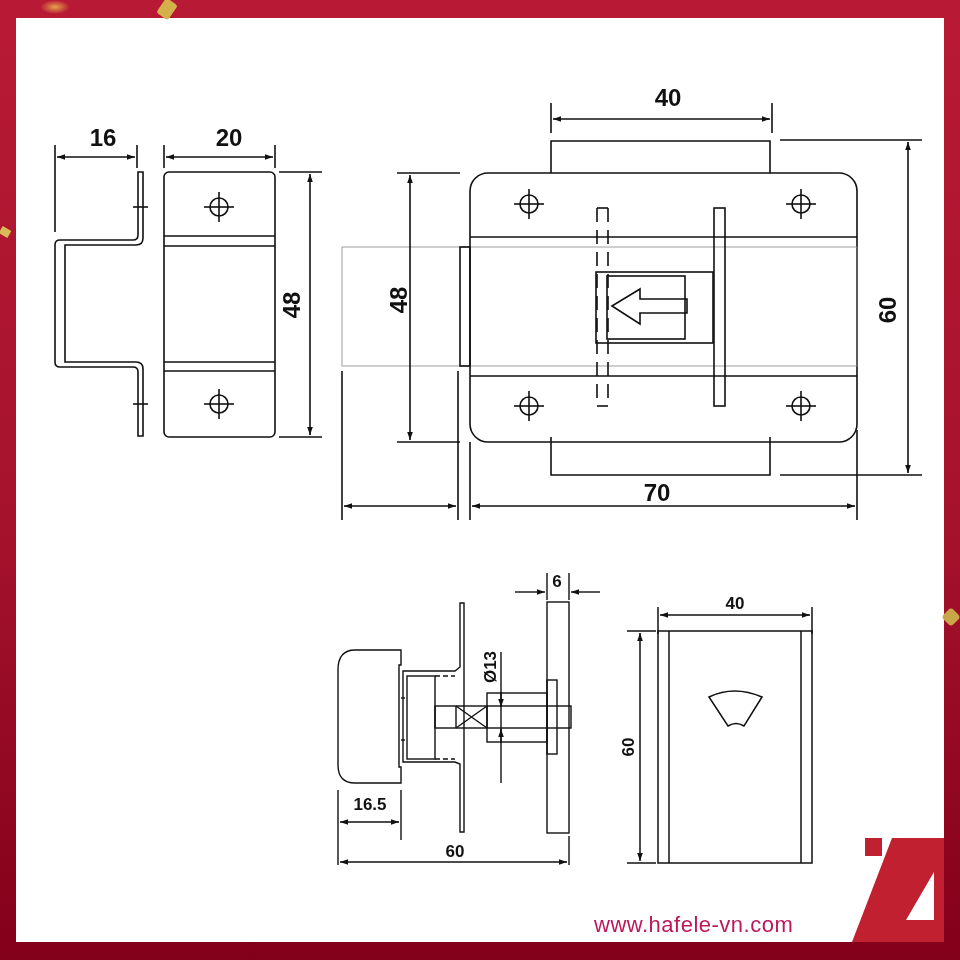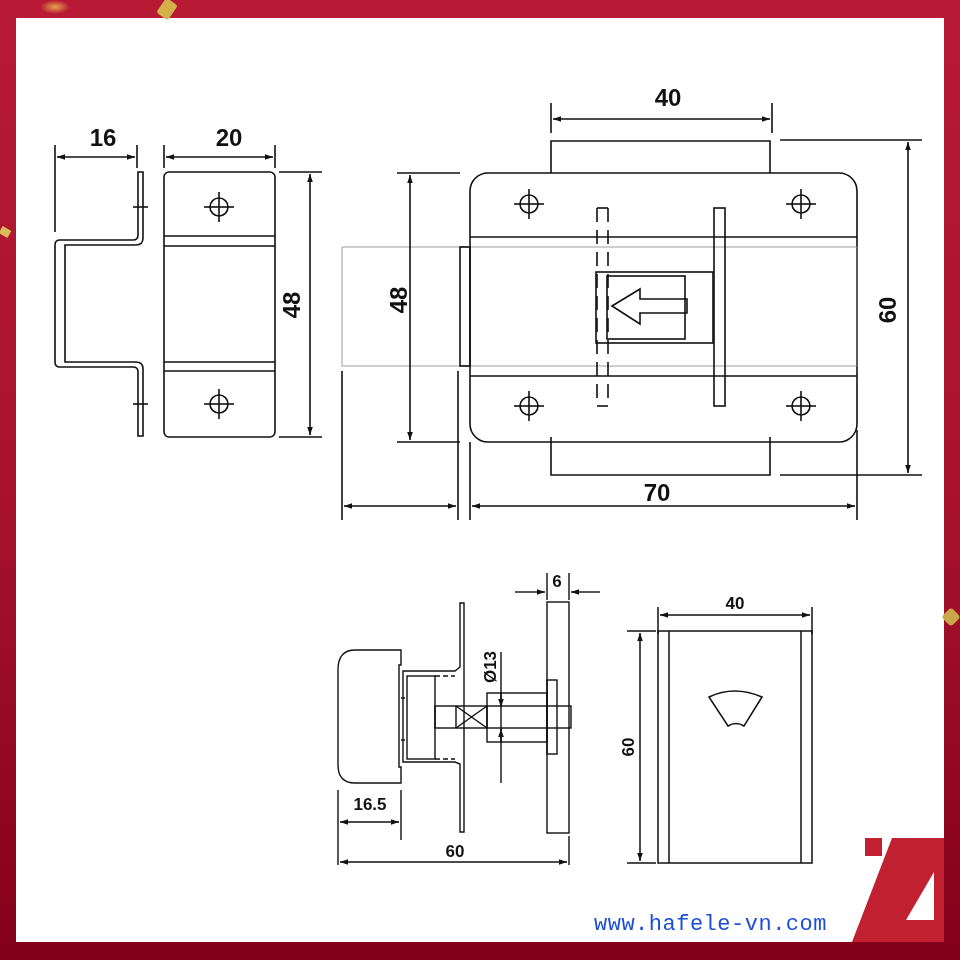--- a/index.html
+++ b/index.html
@@ -2,22 +2,22 @@
 <html><head>
 <meta charset="utf-8">
 <style>
   html,body{margin:0;padding:0;}
   body{width:960px;height:960px;position:relative;overflow:hidden;
        background:linear-gradient(180deg,#b81a35 0%,#a5122c 55%,#83001a 100%);
        font-family:"Liberation Sans",sans-serif;}
   .frame{position:absolute;left:16px;top:18px;width:928px;height:924px;background:#fff;}
   .drawing{position:absolute;left:0;top:0;width:960px;height:960px;}
   .dim{font-family:"Liberation Sans",sans-serif;font-weight:bold;fill:#111;}
-  .website{position:absolute;left:594px;top:912px;font-size:22px;color:#1d4ed8;letter-spacing:0.5px;
-           font-family:Liberation Mono, monospace;font-weight:300;}
+  .website{position:absolute;left:594px;top:912px;font-size:22px;color:#be185d;letter-spacing:0.5px;
+           font-family:Liberation Sans, sans-serif;font-weight:300;}
   .confetti{position:absolute;}
 </style>
 </head>
 <body>
 
 <div class="frame"></div>
 
 <svg class="drawing" viewBox="0 0 960 960" xmlns="http://www.w3.org/2000/svg">
   <defs>
     <marker id="arr" viewBox="0 0 10 10" refX="10" refY="5" markerWidth="16" markerHeight="8" orient="auto-start-reverse" markerUnits="userSpaceOnUse">

